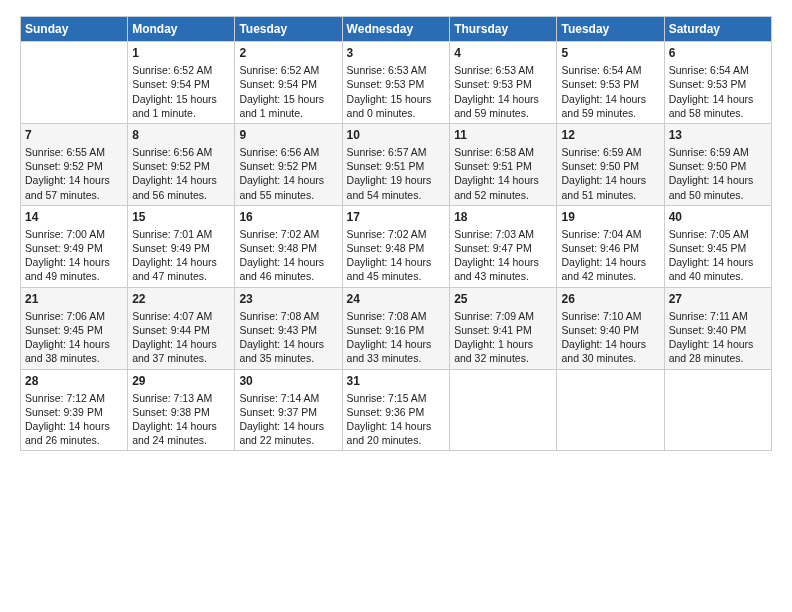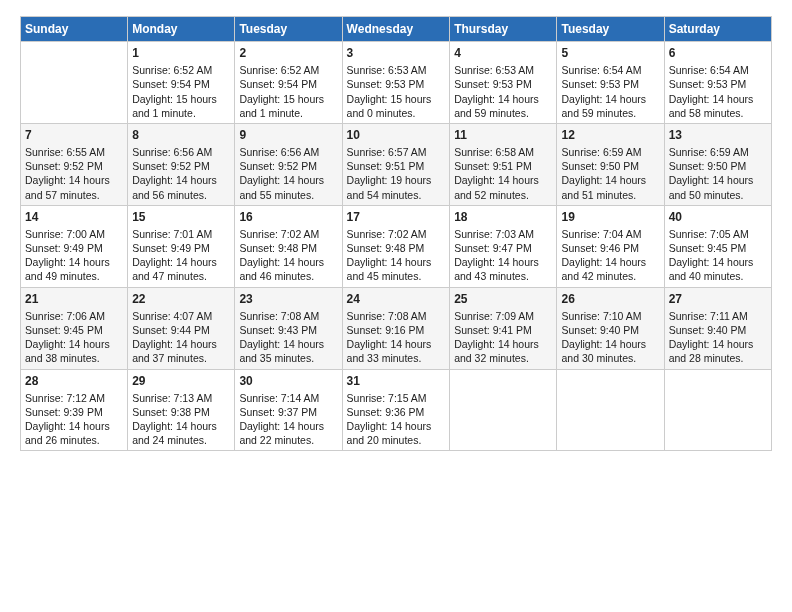--- a/index.html
+++ b/index.html
@@ -123,21 +123,21 @@
           <td><span class="day-number">17</span><span>Sunrise: 7:02 AM</span><br><span>Sunset: 9:48 PM</span><br><span>Daylight: 14 hours and 45 minutes.</span></td>
           <td><span class="day-number">18</span><span>Sunrise: 7:03 AM</span><br><span>Sunset: 9:47 PM</span><br><span>Daylight: 14 hours and 43 minutes.</span></td>
           <td><span class="day-number">19</span><span>Sunrise: 7:04 AM</span><br><span>Sunset: 9:46 PM</span><br><span>Daylight: 14 hours and 42 minutes.</span></td>
           <td><span class="day-number">40</span><span>Sunrise: 7:05 AM</span><br><span>Sunset: 9:45 PM</span><br><span>Daylight: 14 hours and 40 minutes.</span></td>
         </tr>
         <tr>
           <td><span class="day-number">21</span><span>Sunrise: 7:06 AM</span><br><span>Sunset: 9:45 PM</span><br><span>Daylight: 14 hours and 38 minutes.</span></td>
           <td><span class="day-number">22</span><span>Sunrise: 4:07 AM</span><br><span>Sunset: 9:44 PM</span><br><span>Daylight: 14 hours and 37 minutes.</span></td>
           <td><span class="day-number">23</span><span>Sunrise: 7:08 AM</span><br><span>Sunset: 9:43 PM</span><br><span>Daylight: 14 hours and 35 minutes.</span></td>
           <td><span class="day-number">24</span><span>Sunrise: 7:08 AM</span><br><span>Sunset: 9:16 PM</span><br><span>Daylight: 14 hours and 33 minutes.</span></td>
-          <td><span class="day-number">25</span><span>Sunrise: 7:09 AM</span><br><span>Sunset: 9:41 PM</span><br><span>Daylight: 14 hours and 32 minutes.</span></td>
+          <td><span class="day-number">25</span><span>Sunrise: 7:09 AM</span><br><span>Sunset: 9:41 PM</span><br><span>Daylight: 1 hours and 32 minutes.</span></td>
           <td><span class="day-number">26</span><span>Sunrise: 7:10 AM</span><br><span>Sunset: 9:40 PM</span><br><span>Daylight: 14 hours and 30 minutes.</span></td>
           <td><span class="day-number">27</span><span>Sunrise: 7:11 AM</span><br><span>Sunset: 9:40 PM</span><br><span>Daylight: 14 hours and 28 minutes.</span></td>
         </tr>
         <tr>
           <td><span class="day-number">28</span><span>Sunrise: 7:12 AM</span><br><span>Sunset: 9:39 PM</span><br><span>Daylight: 14 hours and 26 minutes.</span></td>
           <td><span class="day-number">29</span><span>Sunrise: 7:13 AM</span><br><span>Sunset: 9:38 PM</span><br><span>Daylight: 14 hours and 24 minutes.</span></td>
           <td><span class="day-number">30</span><span>Sunrise: 7:14 AM</span><br><span>Sunset: 9:37 PM</span><br><span>Daylight: 14 hours and 22 minutes.</span></td>
           <td><span class="day-number">31</span><span>Sunrise: 7:15 AM</span><br><span>Sunset: 9:36 PM</span><br><span>Daylight: 14 hours and 20 minutes.</span></td>
           <td class="empty-cell"></td>
           <td class="empty-cell"></td>

